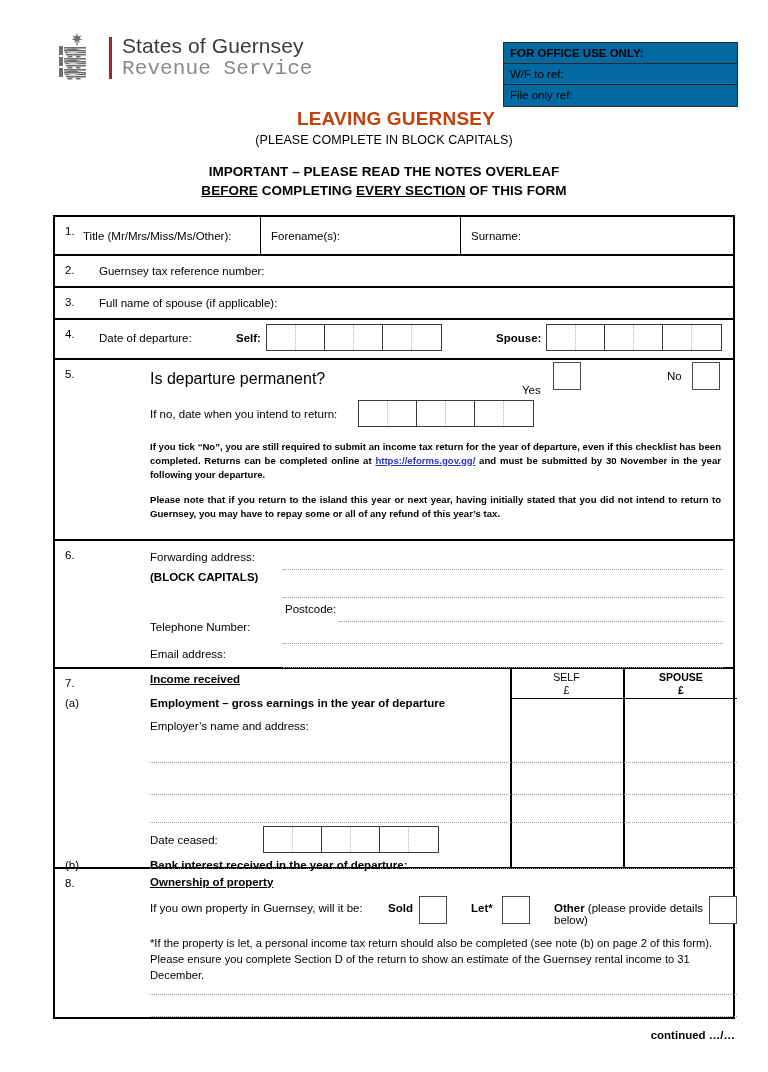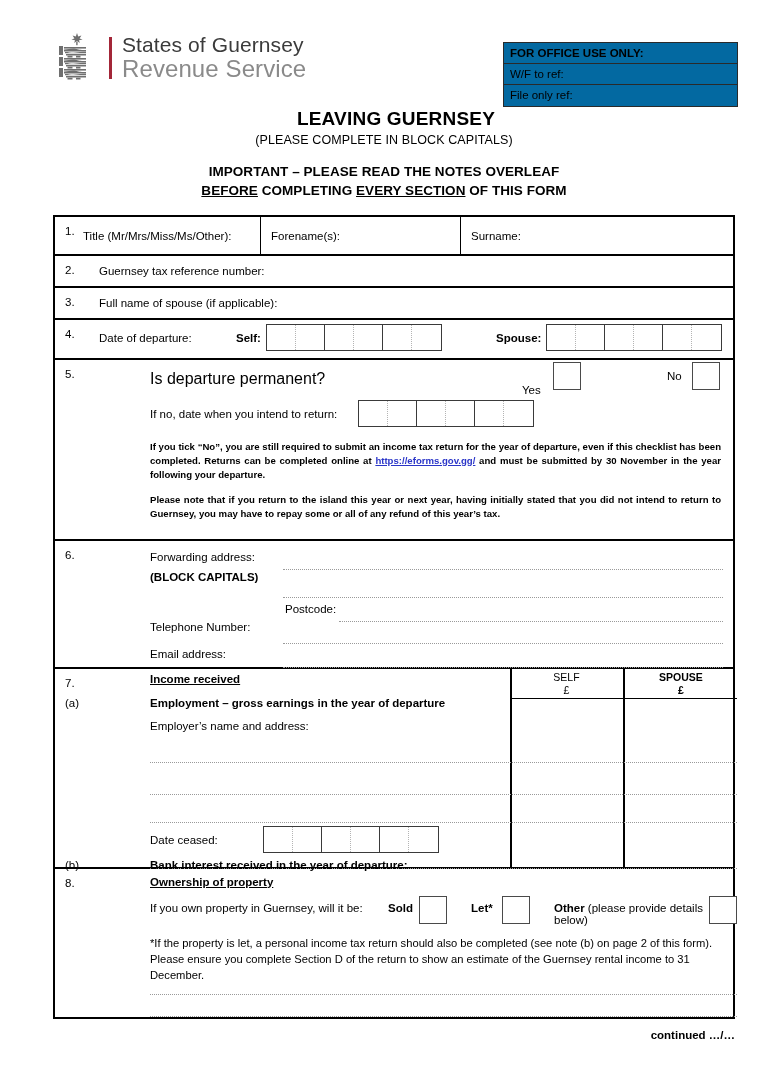--- a/index.html
+++ b/index.html
@@ -26,21 +26,21 @@
   }
   .crest { width: 44px; height: 52px; display: block; }
   .logo-rule {
     width: 3px; height: 42px; background: #a32638; margin: 0 10px 0 8px;
   }
   .logo-text { line-height: 1.08; }
   .logo-line1 {
     font-size: 21px; color: #3b3b3b; font-weight: 400; letter-spacing: .1px;
   }
   .logo-line2 {
-    font-size: 24px; color: #8a8a8a; font-weight: 400; letter-spacing: .1px;
+    font-size: 21px; color: #8a8a8a; font-weight: 400; letter-spacing: .1px; font-family: Liberation Mono, monospace;
   }
 
   
   .office-box {
     position: absolute; left: 503px; top: 24px; width: 235px;
     border: 1.6px solid #2a2a2a;
     background: #0369a1;
   }
   .office-row {
     height: 21px; line-height: 21px; padding: 0 6px;
@@ -49,21 +49,21 @@
     white-space: nowrap; overflow: hidden;
   }
   .office-row:last-child { border-bottom: none; }
   .office-row.bold { font-weight: bold; }
 
   
   .title-area {
     position: absolute; left: 0; top: 108px; width: 768px; text-align: center;
   }
   .main-title {
-    font-size: 19px; font-weight: bold; color: #000000; letter-spacing: .2px; padding-left: 24px;
+    font-size: 19px; font-weight: bold; color: #c2410c; letter-spacing: .2px; padding-left: 24px;
   }
   .sub-title {
     font-size: 12.5px; margin-top: 3px; letter-spacing: .1px;
   }
   .important-1 {
     font-size: 13.5px; font-weight: bold; margin-top: 17px; letter-spacing: .05px;
   }
   .important-2 {
     font-size: 13.5px; font-weight: bold; margin-top: 4px; letter-spacing: .05px;
   }

